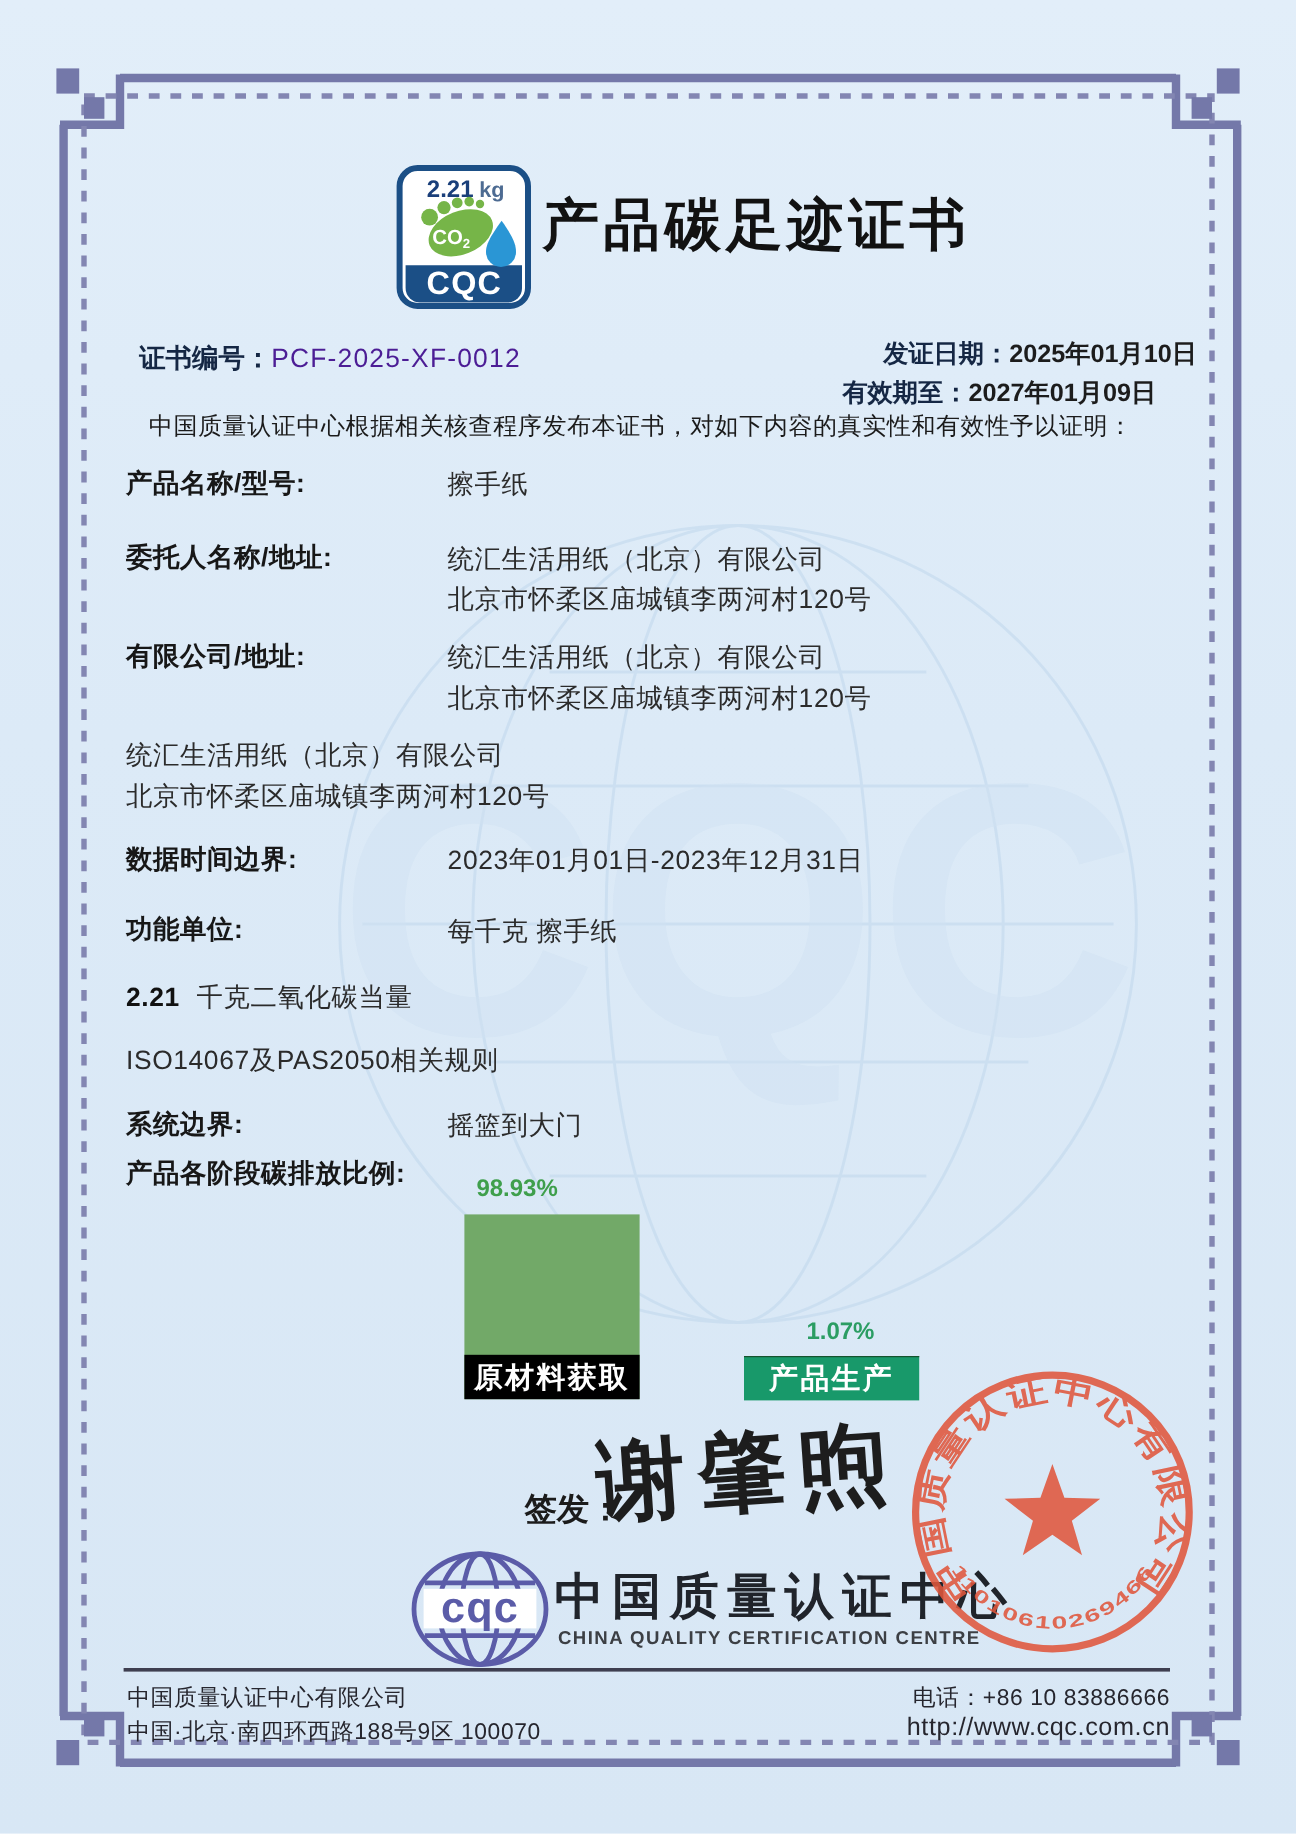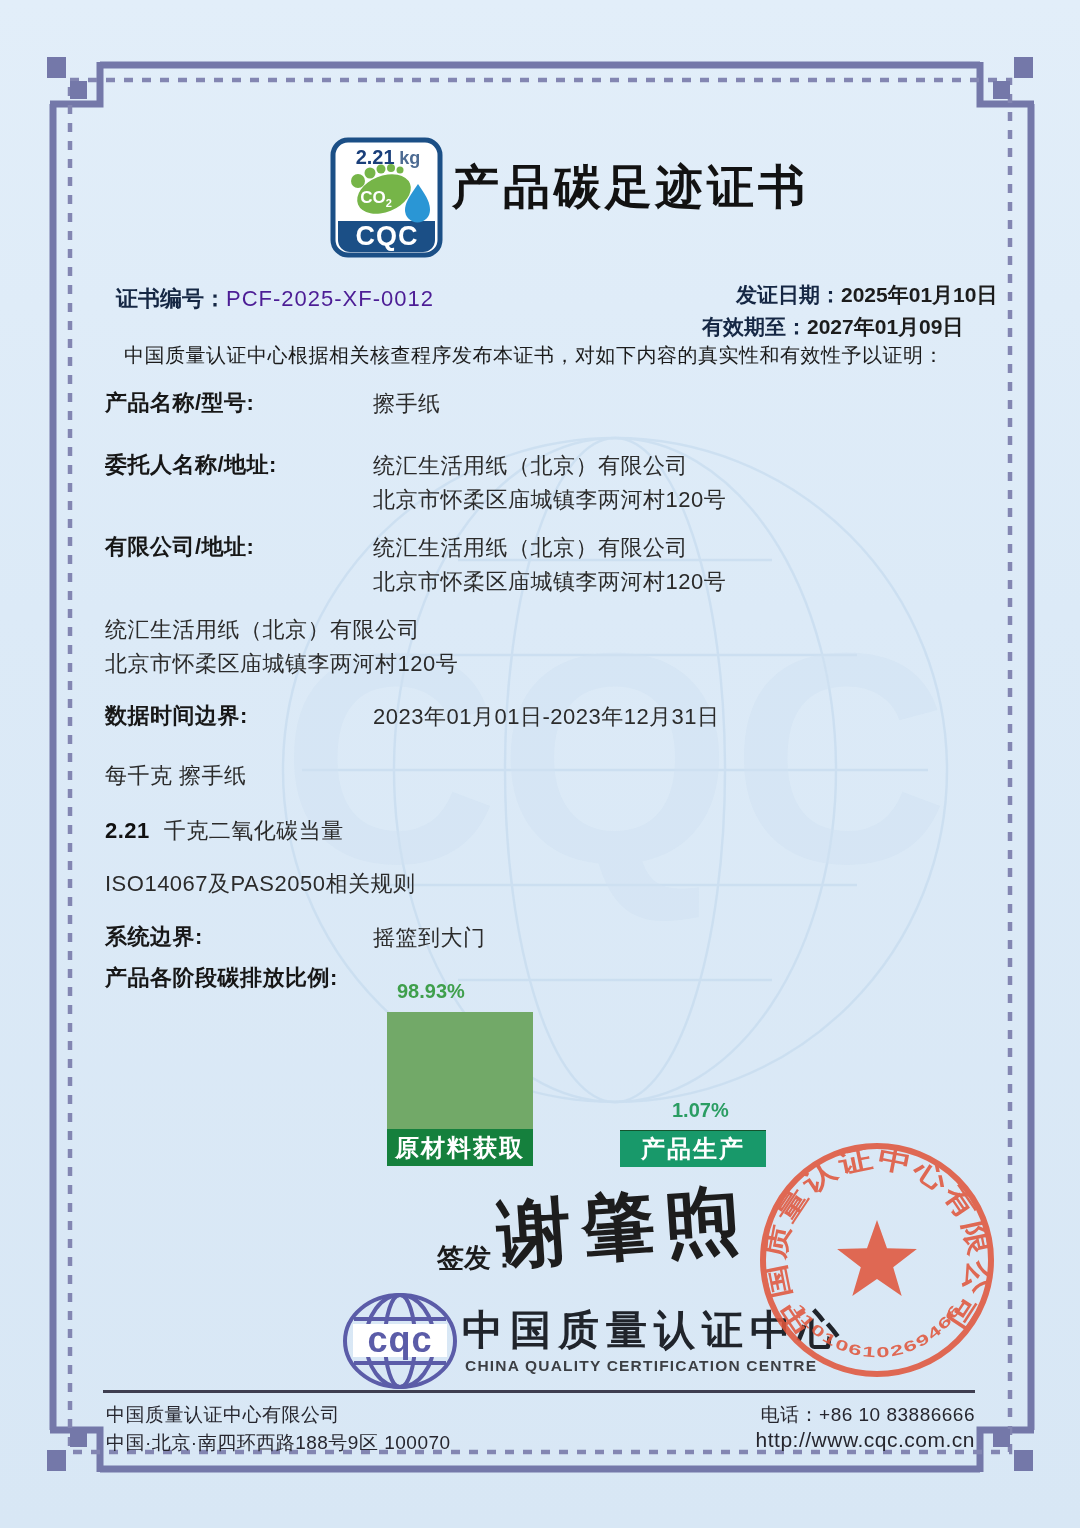--- a/index.html
+++ b/index.html
@@ -31,21 +31,21 @@
 
   
   .pct{position:absolute;font-size:20px;font-weight:bold;}
   .pct1{left:397px;top:980px;color:#3f9f4c;}
   .pct2{left:672px;top:1099px;color:#2b9d63;}
   .bar{position:absolute;width:146px;display:flex;flex-direction:column;justify-content:flex-end;}
   .bar1{left:387px;background:#72a968;}
   .bar2{left:620px;background:#18996a;border-top:1px solid #14532d;}
   .bar .band{height:37px;display:flex;align-items:center;justify-content:center;
              color:#fff;font-weight:bold;font-size:24px;letter-spacing:2px;}
-  .bar1 .band{background:#15803d;}
+  .bar1 .band{background:#000000;}
 
   
   .signLabel{position:absolute;left:437px;top:1240px;font-size:27px;font-weight:bold;color:#1b1b1b;
              font-family:"Liberation Serif","DejaVu Serif",serif;}
   .signName{position:absolute;left:497px;top:1178px;font-size:74px;color:#1d1d1d;
             font-family:"DejaVu Sans",sans-serif;transform:rotate(-4deg);letter-spacing:10px;font-weight:bold;}
   .issuerCn{position:absolute;left:462px;top:1303px;font-size:41px;font-weight:bold;color:#20242b;letter-spacing:7px;}
   .issuerEn{position:absolute;left:465px;top:1357px;font-size:15.5px;font-weight:bold;color:#3c3f44;letter-spacing:1.2px;}
 
   
@@ -157,20 +157,21 @@
     <div class="line">北京市怀柔区庙城镇李两河村120号</div>
   </div>
 </div>
 <div class="row" style="top:701px">
   <div class="lbl">数据时间边界:</div>
   <div class="val">
       <div class="line">2023年01月01日-2023年12月31日</div>
     </div>
 </div>
 <div class="row" style="top:760px">
+  <div class="lbl">功能单位:</div>
   <div class="val">
       <div class="line">每千克 擦手纸</div>
     </div>
 </div>
 <div class="row" style="top:815px">
   <div class="val">
       <div class="line"><span class="strong">2.21</span><span>千克二氧化碳当量</span></div>
     </div>
 </div>
 <div class="row" style="top:868px">

